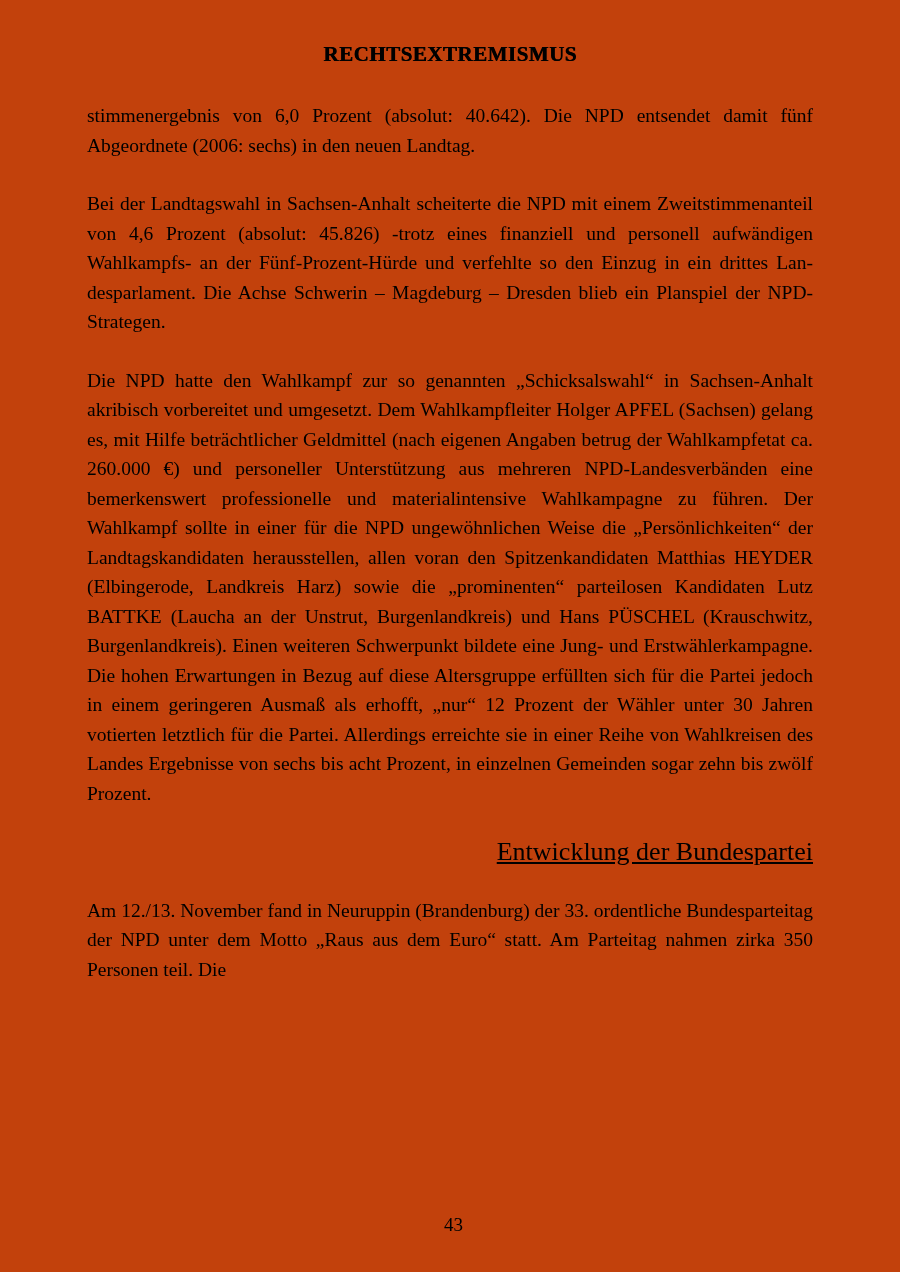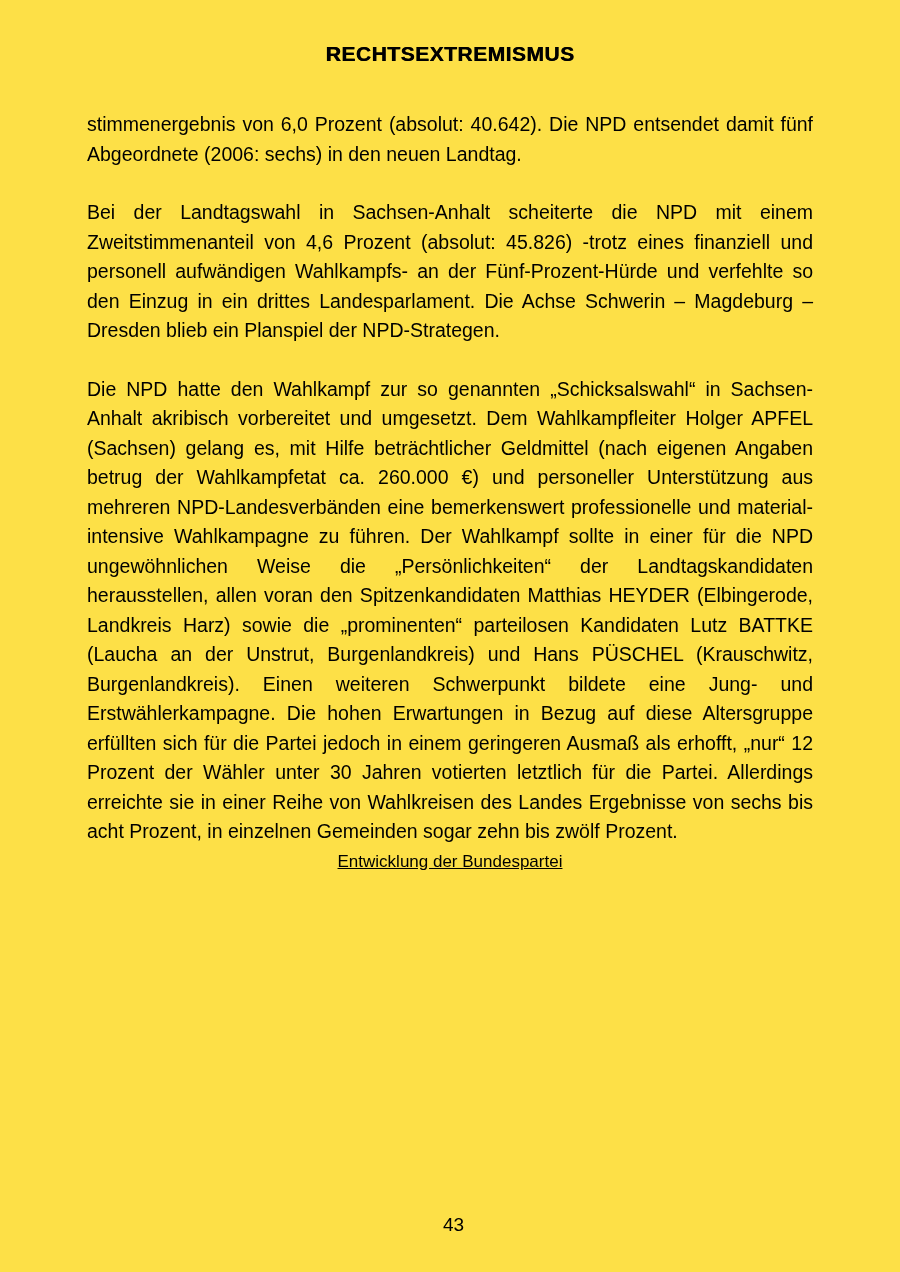--- a/index.html
+++ b/index.html
@@ -4,22 +4,22 @@
 <style>
   html, body {
     margin: 0;
     padding: 0;
     background: #ffffff;
   }
   .page {
     position: relative;
     width: 900px;
     height: 1272px;
-    background: #fde047;
-    font-family: Liberation Sans, sans-serif;
+    background: #c2410c;
+    font-family: Liberation Serif, serif;
     color: #000000;
     box-sizing: border-box;
     overflow: hidden;
   }
   .doc-header {
     text-align: center;
     font-size: 21px;
     font-weight: bold;
     letter-spacing: 0.5px;
     padding-top: 42px;
@@ -28,32 +28,32 @@
   .content {
     margin: 0 auto;
     width: 726px;
     padding-top: 34px;
   }
   p.body-par {
     font-size: 19.5px;
     line-height: 29.5px;
     text-align: justify;
     text-justify: inter-word;
-    margin: 10px 0 29px 0;
+    margin: 0 0 29px 0;
     hyphens: manual;
   }
   p.body-par:last-of-type {
     margin-bottom: 0;
   }
   .subhead {
-    font-size: 17px;
+    font-size: 26px;
     line-height: 29.5px;
     text-decoration: underline;
     margin: 0 0 29px 0;
-    text-align: center;
+    text-align: right;
   }
   .page-number {
     position: absolute;
     bottom: 36px;
     left: 7px;
     right: 0;
     text-align: center;
     font-size: 19px;
   }
 </style>
@@ -67,18 +67,19 @@
   <div class="content">
 
     <p class="body-par">stimmenergebnis von 6,0 Prozent (absolut: 40.642). Die NPD ent­sendet damit fünf Abgeordnete (2006: sechs) in den neuen Land­tag.</p>
 
     <p class="body-par">Bei der Landtagswahl in Sachsen-Anhalt scheiterte die NPD mit ei­nem Zweitstimmenanteil von 4,6 Prozent (absolut: 45.826) -trotz eines finanziell und personell aufwändigen Wahlkampfs- an der Fünf-Prozent-Hürde und verfehlte so den Einzug in ein drittes Lan­desparlament. Die Achse Schwerin – Magdeburg – Dresden blieb ein Planspiel der NPD-Strategen.</p>
 
     <p class="body-par">Die NPD hatte den Wahlkampf zur so genannten „Schicksalswahl“ in Sachsen-Anhalt akribisch vorbereitet und umgesetzt. Dem Wahl­kampfleiter Holger APFEL (Sachsen) gelang es, mit Hilfe beträcht­licher Geldmittel (nach eigenen Angaben betrug der Wahlkampfetat ca. 260.000 €) und personeller Unterstützung aus mehreren NPD-Landesverbänden eine bemerkenswert professionelle und material­intensive Wahlkampagne zu führen. Der Wahlkampf sollte in einer für die NPD ungewöhnlichen Weise die „Persönlichkeiten“ der Landtagskandidaten herausstellen, allen voran den Spitzenkandi­daten Matthias HEYDER (Elbingerode, Landkreis Harz) sowie die „prominenten“ parteilosen Kandidaten Lutz BATTKE (Laucha an der Unstrut, Burgenlandkreis) und Hans PÜSCHEL (Krauschwitz, Burgenlandkreis). Einen weiteren Schwerpunkt bildete eine Jung- und Erstwählerkampagne. Die hohen Erwartungen in Bezug auf diese Altersgruppe erfüllten sich für die Partei jedoch in einem ge­ringeren Ausmaß als erhofft, „nur“ 12 Prozent der Wähler unter 30 Jahren votierten letztlich für die Partei. Allerdings erreichte sie in einer Reihe von Wahlkreisen des Landes Ergebnisse von sechs bis acht Prozent, in einzelnen Gemeinden sogar zehn bis zwölf Pro­zent.</p>
 
     <div class="subhead">Entwicklung der Bundespartei</div>
 
+    <p class="body-par">Am 12./13. November fand in Neuruppin (Brandenburg) der 33. or­dentliche Bundesparteitag der NPD unter dem Motto „Raus aus dem Euro“ statt. Am Parteitag nahmen zirka 350 Personen teil. Die</p>
 
   </div>
 
   <div class="page-number">43</div>
 
 </div>
 
 </body></html>

